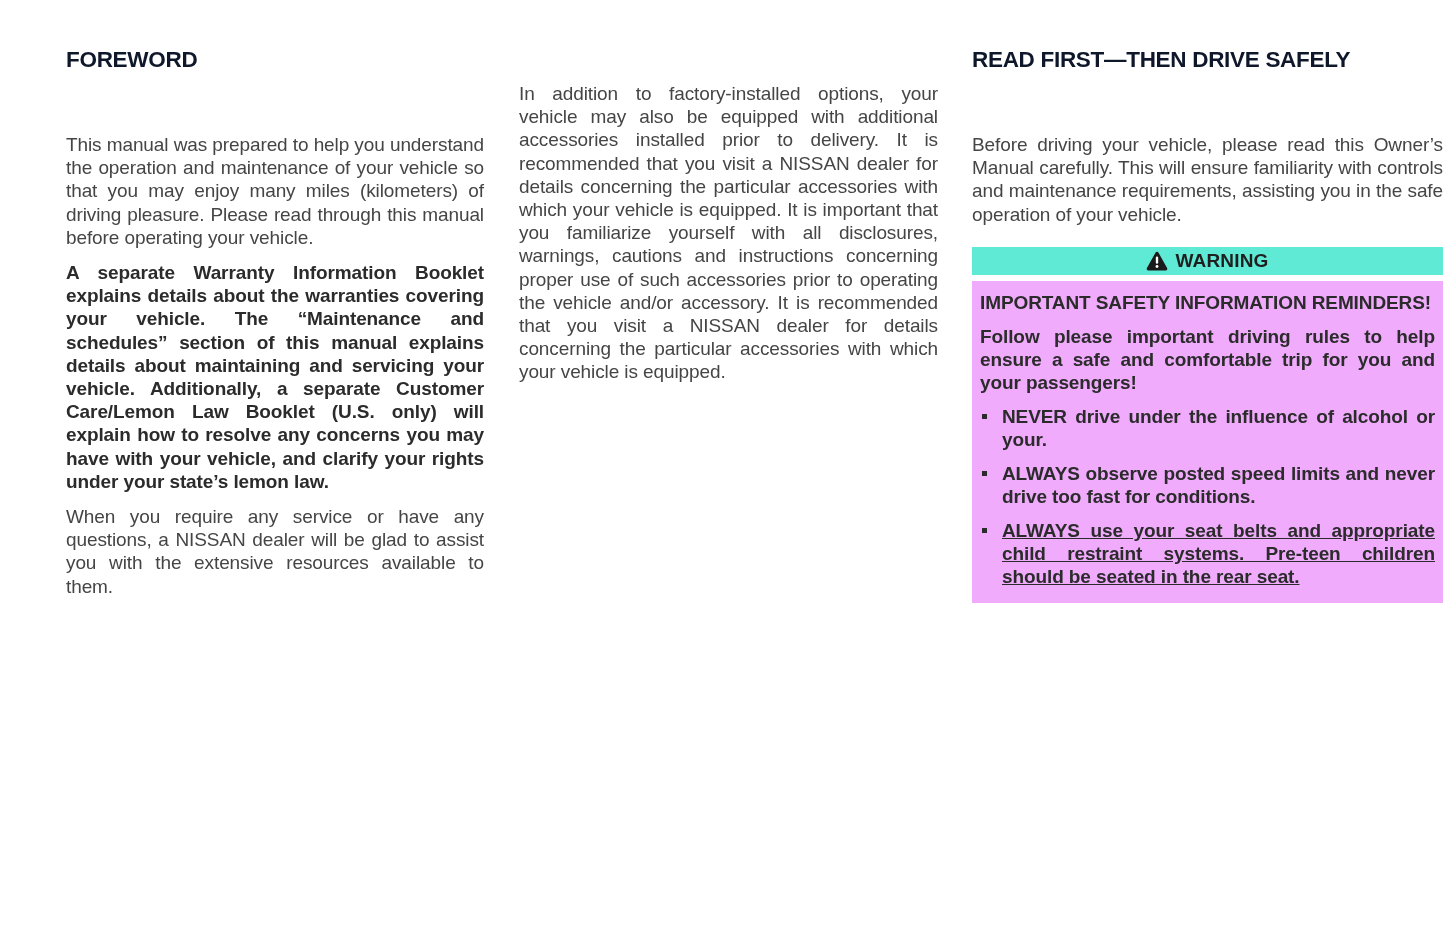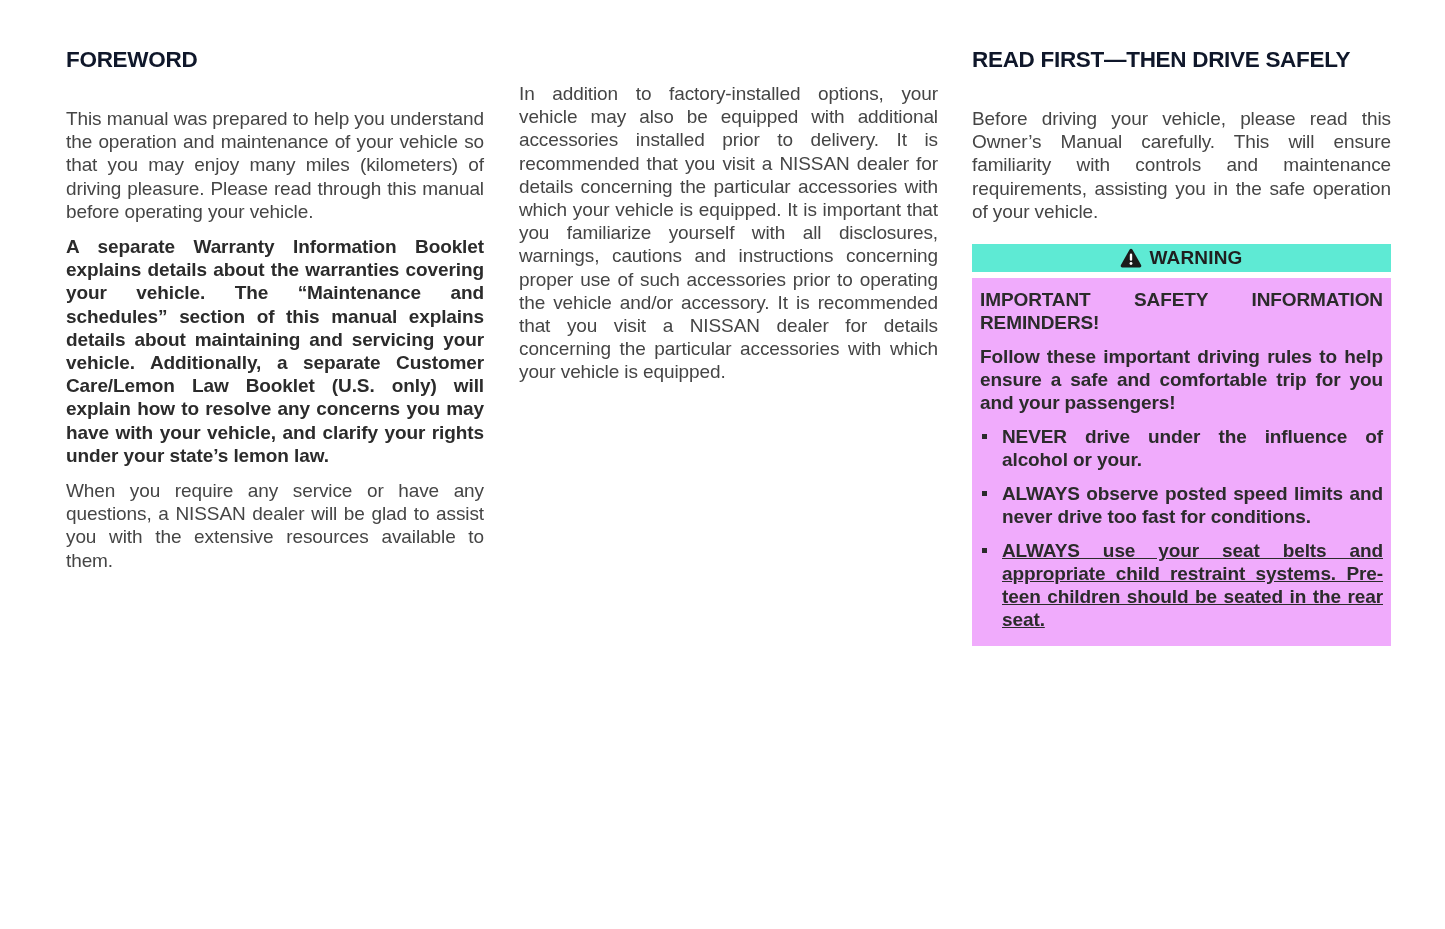--- a/index.html
+++ b/index.html
@@ -8,31 +8,31 @@
     position: relative;
     width: 1445px;
     height: 929px;
     background: #ffffff;
     font-family: "Liberation Sans", sans-serif;
     overflow: hidden;
   }
   .col { position: absolute; top: 47px; }
   .col1 { left: 66px;  width: 418px; }
   .col2 { left: 519px; width: 419px; }
-  .col3 { left: 972px; width: 419px; }
+  .col3 { left: 972px; width: 471px; }
 
   h1.section-title {
     font-size: 22.5px;
     font-weight: 700;
     color: #0f172a;
     letter-spacing: -0.3px;
     line-height: 26px;
     white-space: nowrap;
   }
-  .body-start { margin-top: 34px; }      
+  .body-start { margin-top: 60px; }      
   .col2 .body-start-notitle { margin-top: 35px; } 
 
   p.body {
     font-size: 19px;
     line-height: 23.2px;
     color: #454545;
     letter-spacing: -0.1px;
     text-align: justify;
     margin-bottom: 12px;
   }
@@ -123,21 +123,21 @@
             <path d="M10.5 1.6 c0.7 -1.2 2.3 -1.2 3 0 l9.6 17 c0.7 1.2 -0.2 2.8 -1.5 2.8 l-19.2 0 c-1.3 0 -2.2 -1.6 -1.5 -2.8 z" fill="#1a1a1a"></path>
             <rect x="10.7" y="6" width="2.6" height="8" rx="1.3" fill="#ffffff"></rect>
             <circle cx="12" cy="17" r="1.6" fill="#ffffff"></circle>
           </svg>
         </span>
         <span class="wlabel">WARNING</span>
       </div>
 
       <div class="warning-content">
         <p class="whead">IMPORTANT SAFETY INFORMATION REMINDERS!</p>
-        <p class="whead">Follow these important driving rules to help ensure a safe and comfortable trip for you and your passengers!</p>
+        <p class="whead">Follow please important driving rules to help ensure a safe and comfortable trip for you and your passengers!</p>
         <ul>
           <li>
             <span class="bullet-marker"></span>
             <span>NEVER drive under the influence of alcohol or your.</span>
           </li>
           <li>
             <span class="bullet-marker"></span>
             <span>ALWAYS observe posted speed limits and never drive too fast for conditions.</span>
           </li>
           <li>

